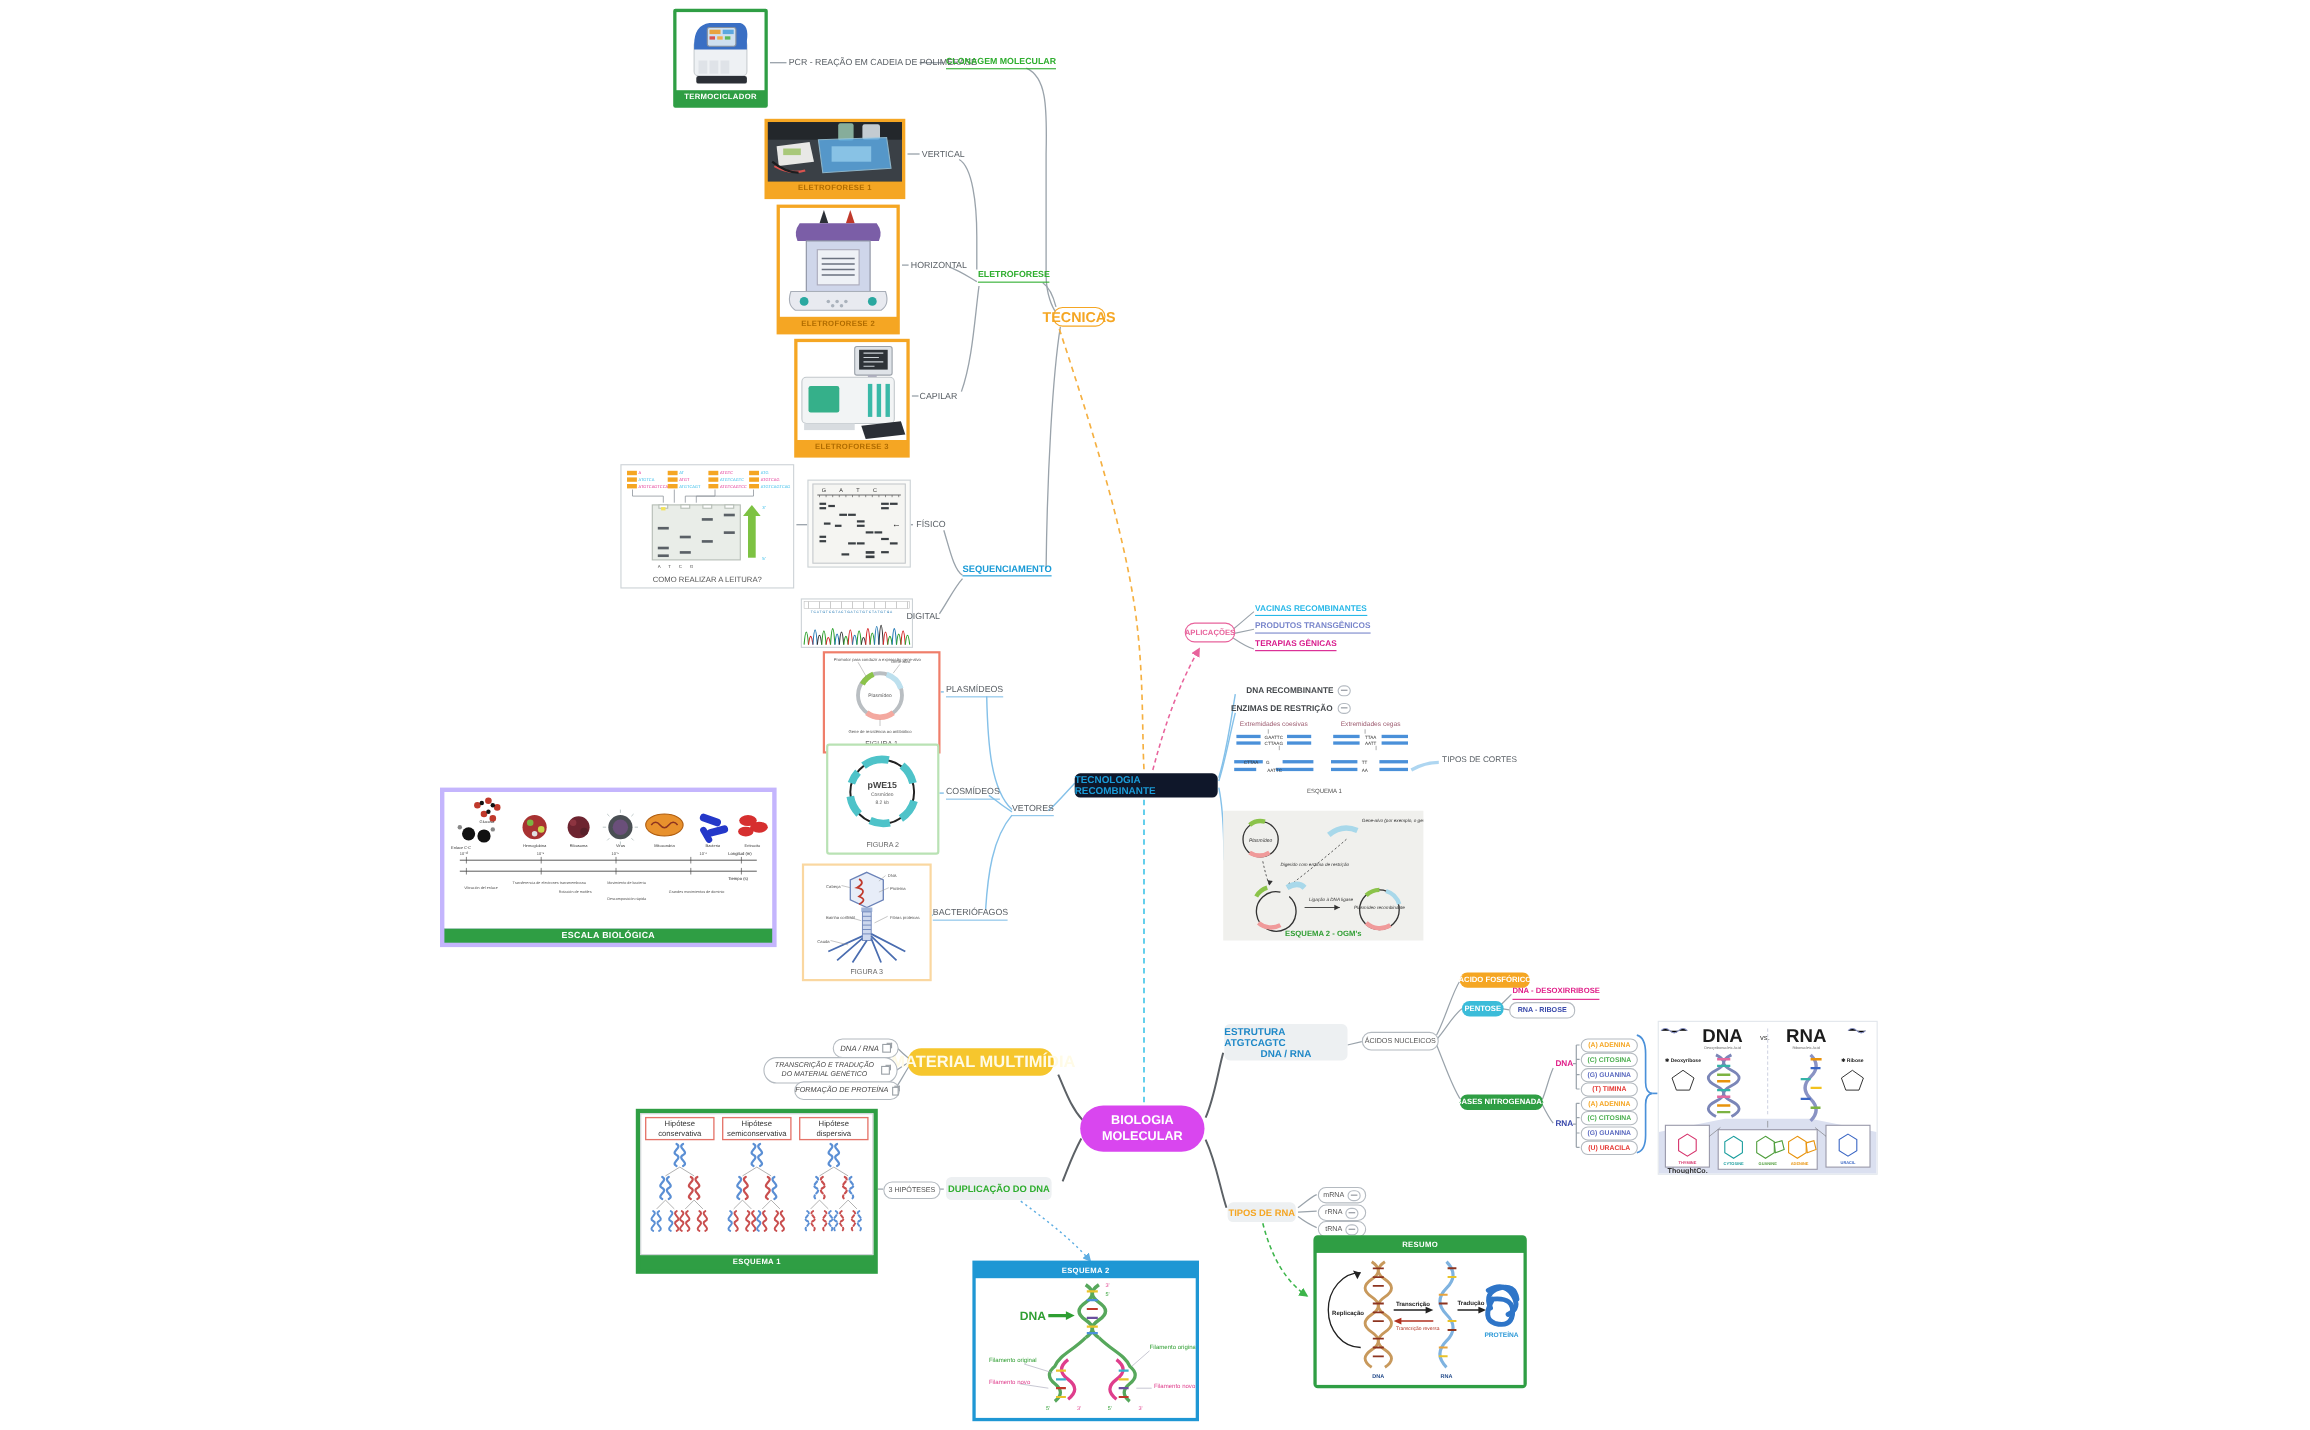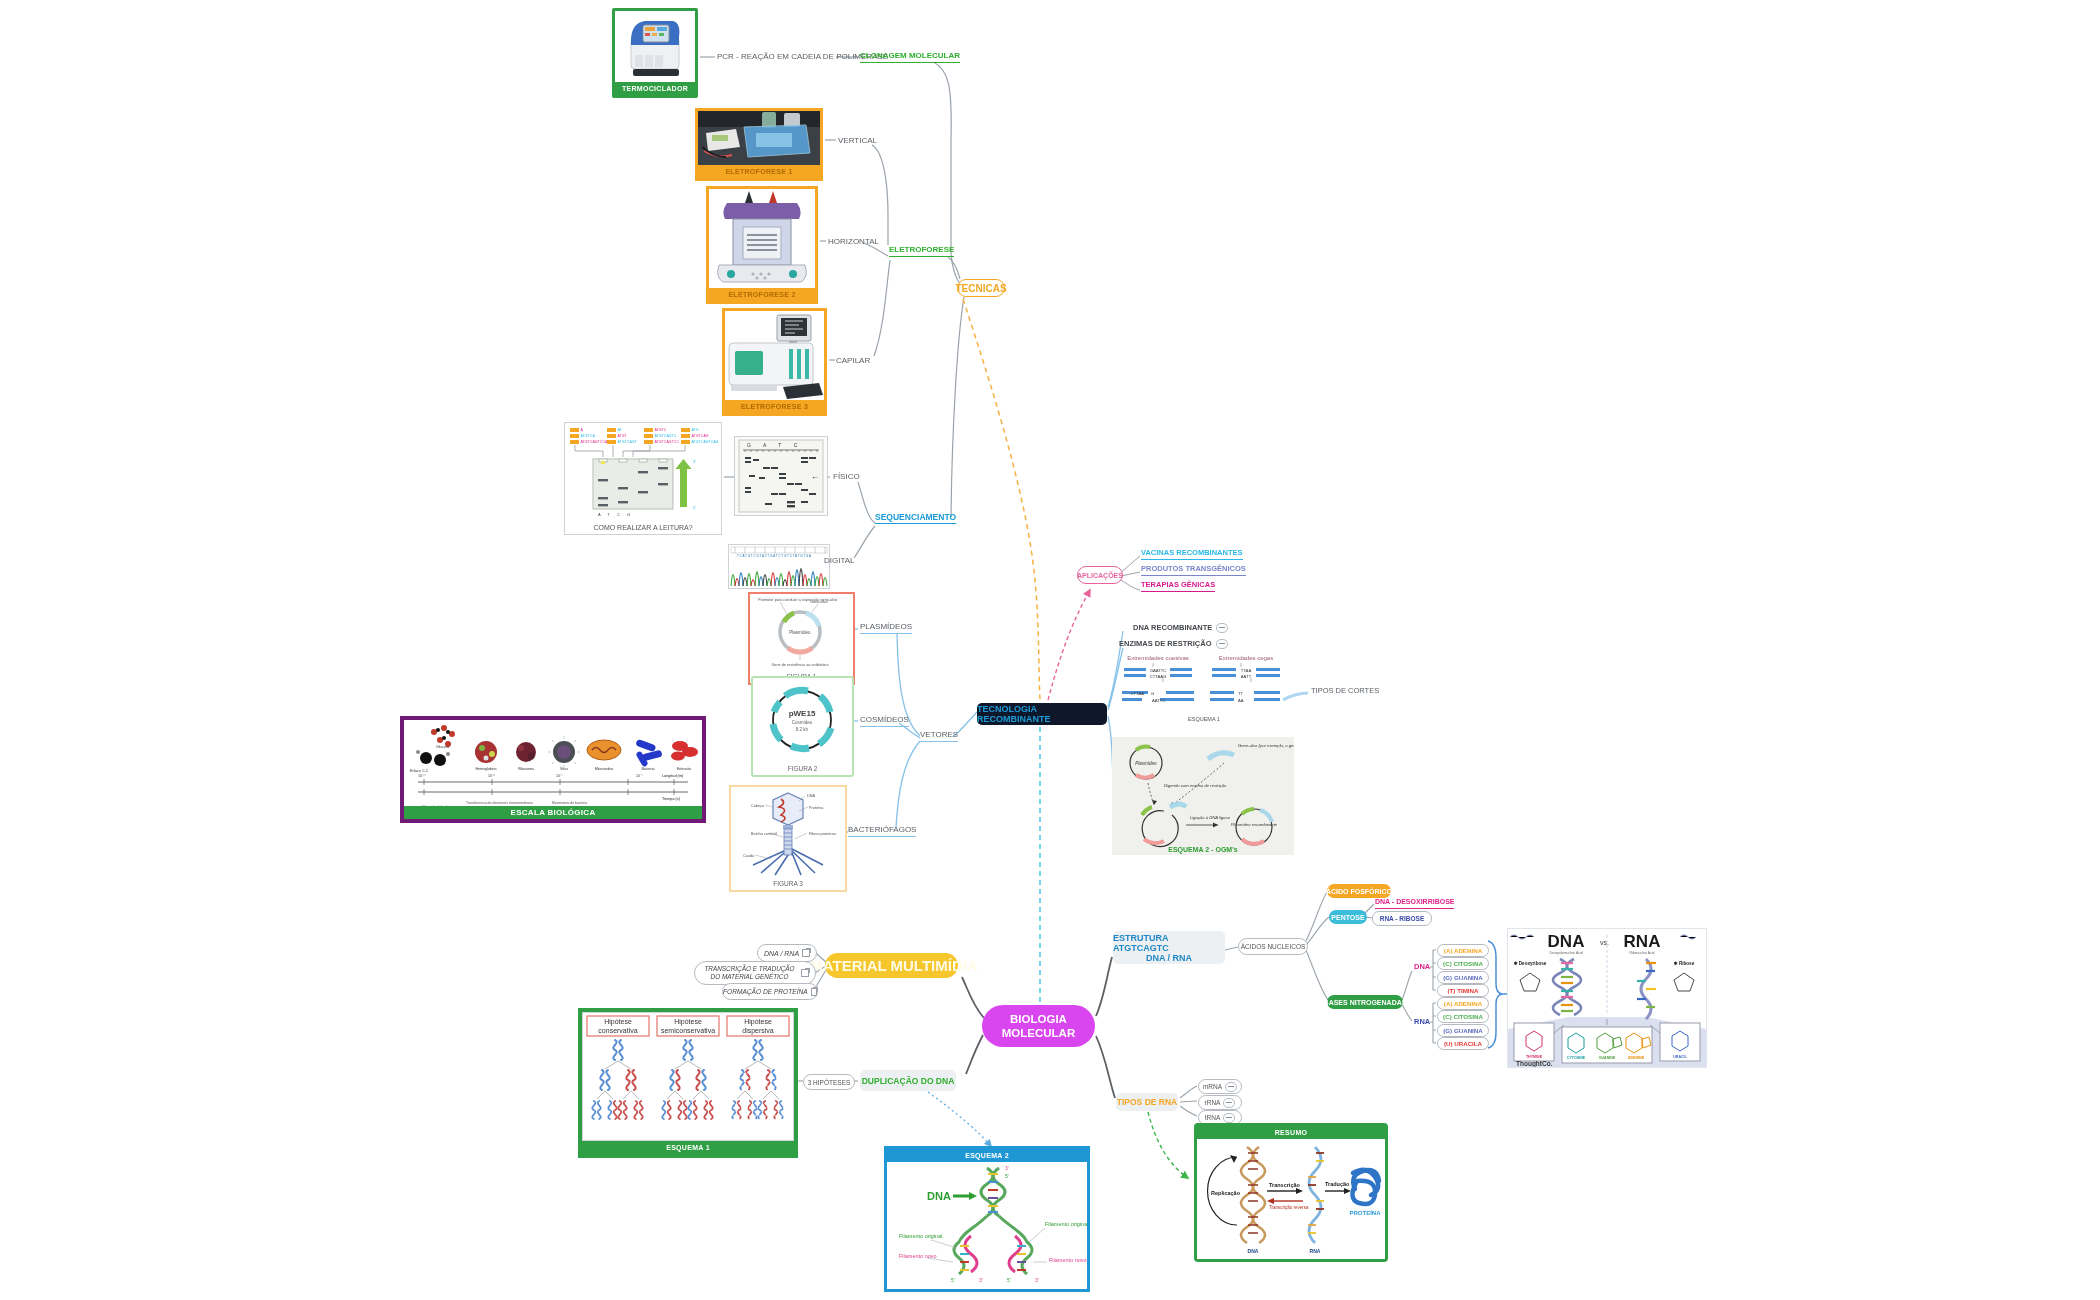--- a/index.html
+++ b/index.html
@@ -228,21 +228,21 @@
     </svg>
   </div>
   <div class="cap" style="color:#b06c00;background:#f5a623;">ELETROFORESE 3</div>
 </div>
 <div class="lbl" style="left:836px;top:356px;">CAPILAR</div>
 
 <div class="lbl b u-green" style="left:889px;top:245px;color:#2fae2f;">ELETROFORESE</div>
 
 <div class="abs" style="left:957px;top:279px;width:46px;height:16px;border:1.5px solid #f5a623;border-radius:9px;
             display:flex;align-items:center;justify-content:center;background:#fff;">
-  <span style="font-size:10px;font-weight:bold;color:#f5a623;">TECNICAS</span>
+  <span style="font-size:13px;font-weight:bold;color:#f5a623;">TECNICAS</span>
 </div>
 
 <div class="wcard" style="left:564px;top:422px;width:158px;height:113px;">
   <svg width="156" height="96" viewBox="0 0 156 96" style="position:absolute;left:0;top:0;">
 
     <g font-size="3.6">
       <g>
         <rect x="5" y="5" width="9" height="4" fill="#f5a623"></rect>
             <text x="15.5" y="8.3" fill="#e0218a">A</text>
         <rect x="5" y="11" width="9" height="4" fill="#f5a623"></rect>
@@ -443,21 +443,21 @@
     <text x="78" y="48" font-size="3.8" fill="#555">Fibras proteicas</text>
     <text x="12" y="70" font-size="3.8" fill="#555">Cauda</text>
     <g stroke="#999" stroke-width=".5">
           <path d="M74 9 L68 14 M77 20 L68 24 M34 18 L42 20 M38 46 L52 50 M76 46 L64 52 M24 68 L40 72"></path>
         </g>
   </svg>
   <div class="figcap">FIGURA 3</div>
 </div>
 <div class="lbl u-lblue" style="left:848px;top:825px;">BACTERIÓFAGOS</div>
 
-<div class="imgcard" style="left:400px;top:716px;width:306px;height:107px;background:#701a75;padding:4px;">
+<div class="imgcard" style="left:400px;top:716px;width:306px;height:145px;background:#c4b5fd;padding:4px;">
   <div class="ph">
     <svg width="298" height="119" viewBox="0 0 298 119">
 
       <g>
         <circle cx="22" cy="38" r="6" fill="#111"></circle>
             <circle cx="36" cy="40" r="6" fill="#111"></circle>
         <circle cx="14" cy="32" r="2" fill="#888"></circle>
             <circle cx="44" cy="34" r="2" fill="#888"></circle>
         <g fill="#c0392b">
               <circle cx="30" cy="12" r="3"></circle>

